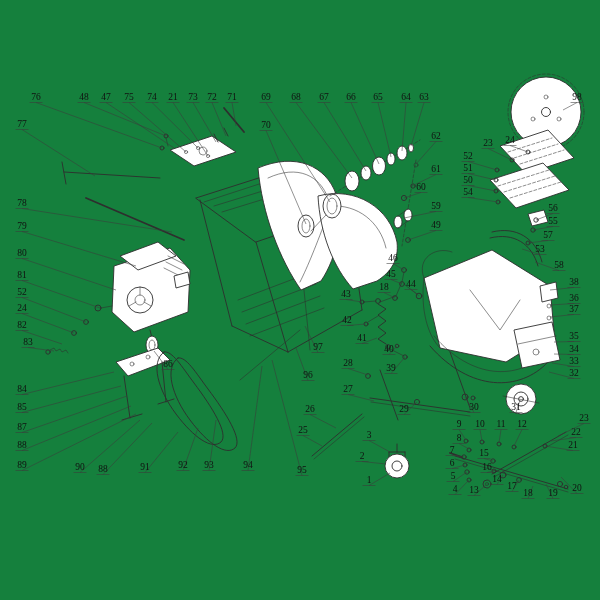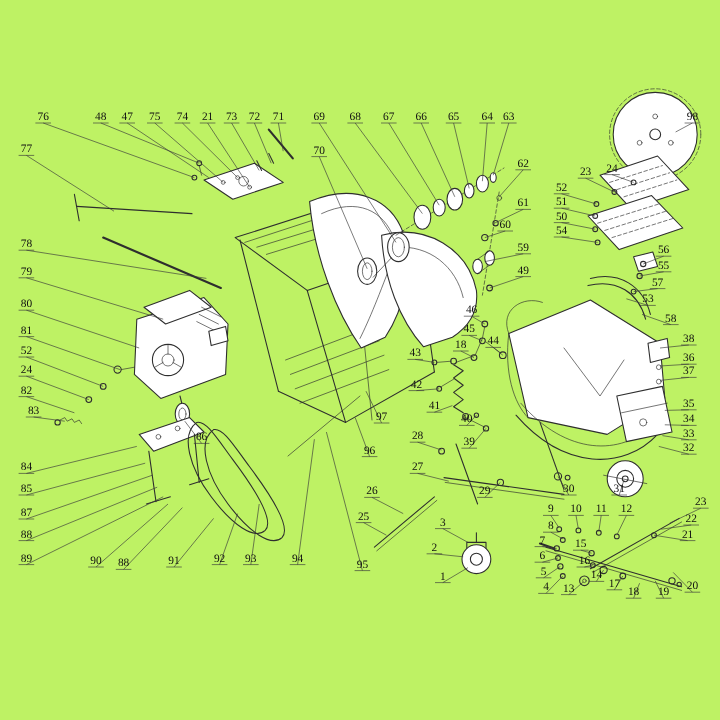--- a/index.html
+++ b/index.html
@@ -1,16 +1,16 @@
 <!DOCTYPE html>
 <html><head>
 <meta charset="utf-8">
 <style>
   html,body{margin:0;padding:0;background:#fff;}
-  .page{position:relative;width:600px;height:600px;background:#bef264;overflow:hidden;
+  .page{position:relative;width:600px;height:600px;background:#15803d;overflow:hidden;
         font-family:"Liberation Serif",serif;}
   svg{position:absolute;left:0;top:0;}
   .part{stroke:#2e2e2e;stroke-width:.9;fill:none;stroke-linejoin:round;stroke-linecap:round;}
   .psolid{stroke:#2e2e2e;stroke-width:.9;fill:#ffffff;stroke-linejoin:round;}
   .thin{stroke-width:.55;}
   .thick{stroke-width:1.8;}
   .dash{stroke-dasharray:3,2;}
   .leader{stroke:#3a3a3a;stroke-width:.55;fill:none;}
   .callout-num{font:9.5px "Liberation Serif",serif;fill:#111;text-anchor:middle;}
 </style>

